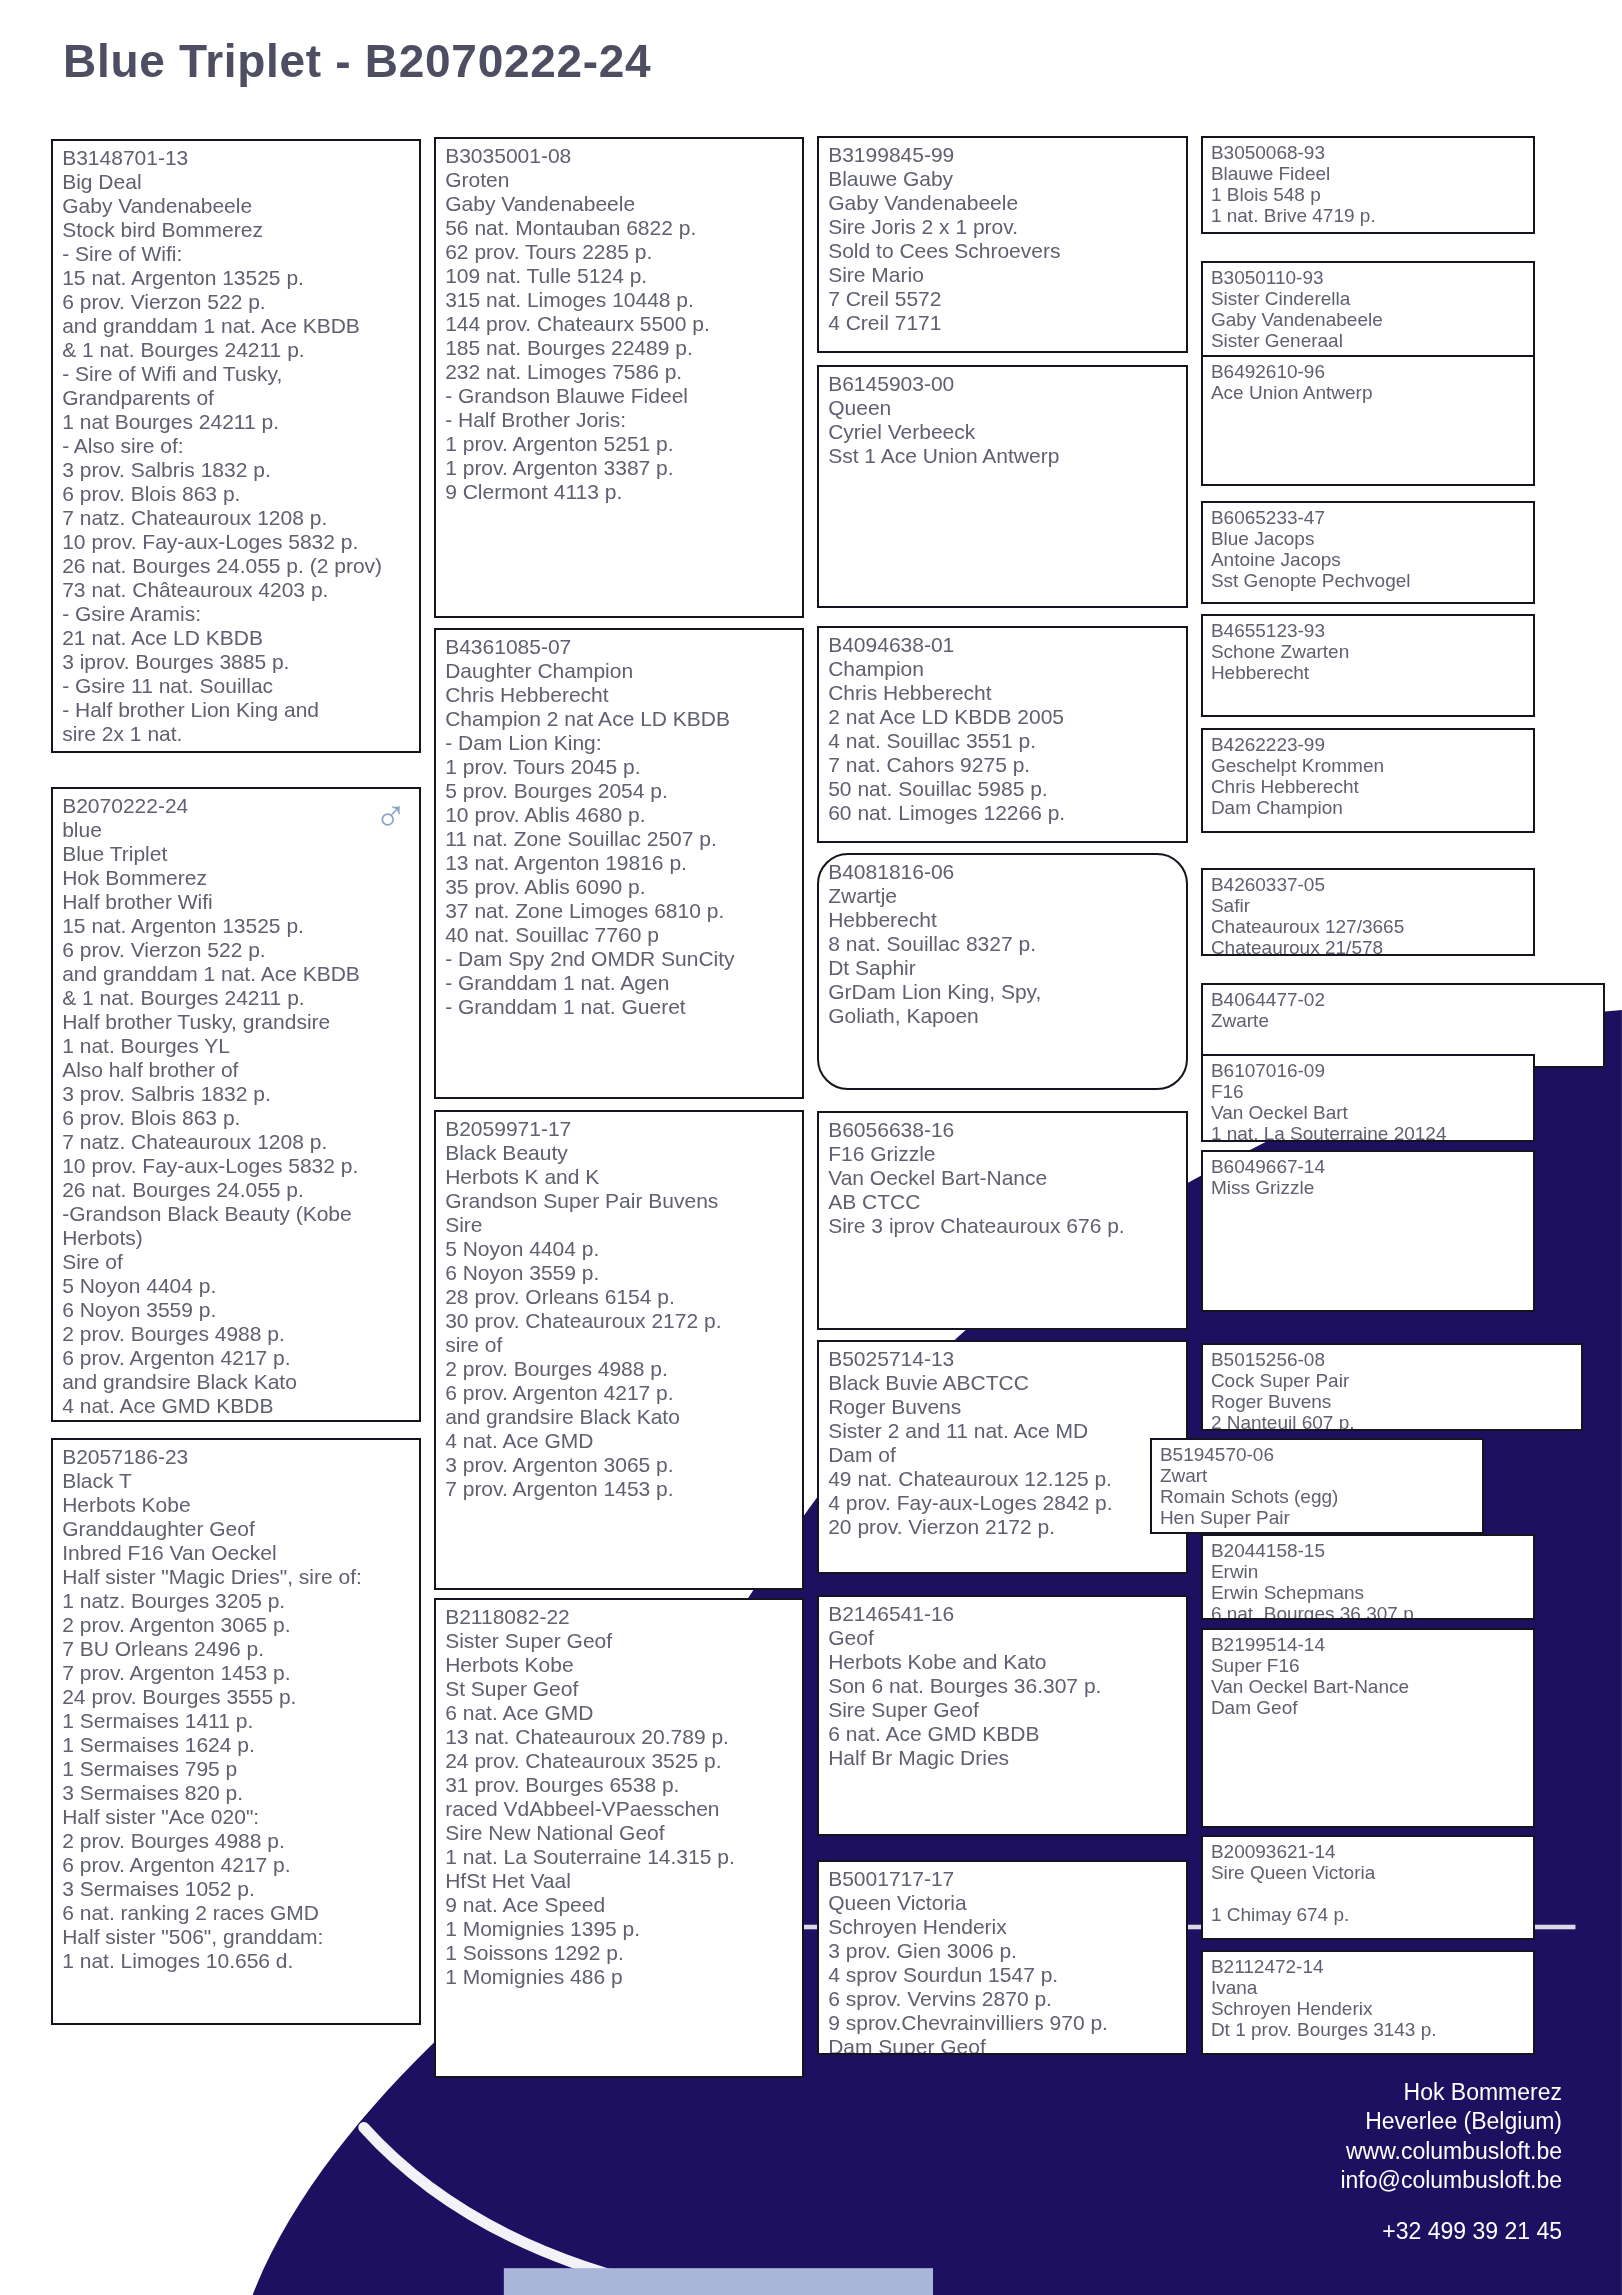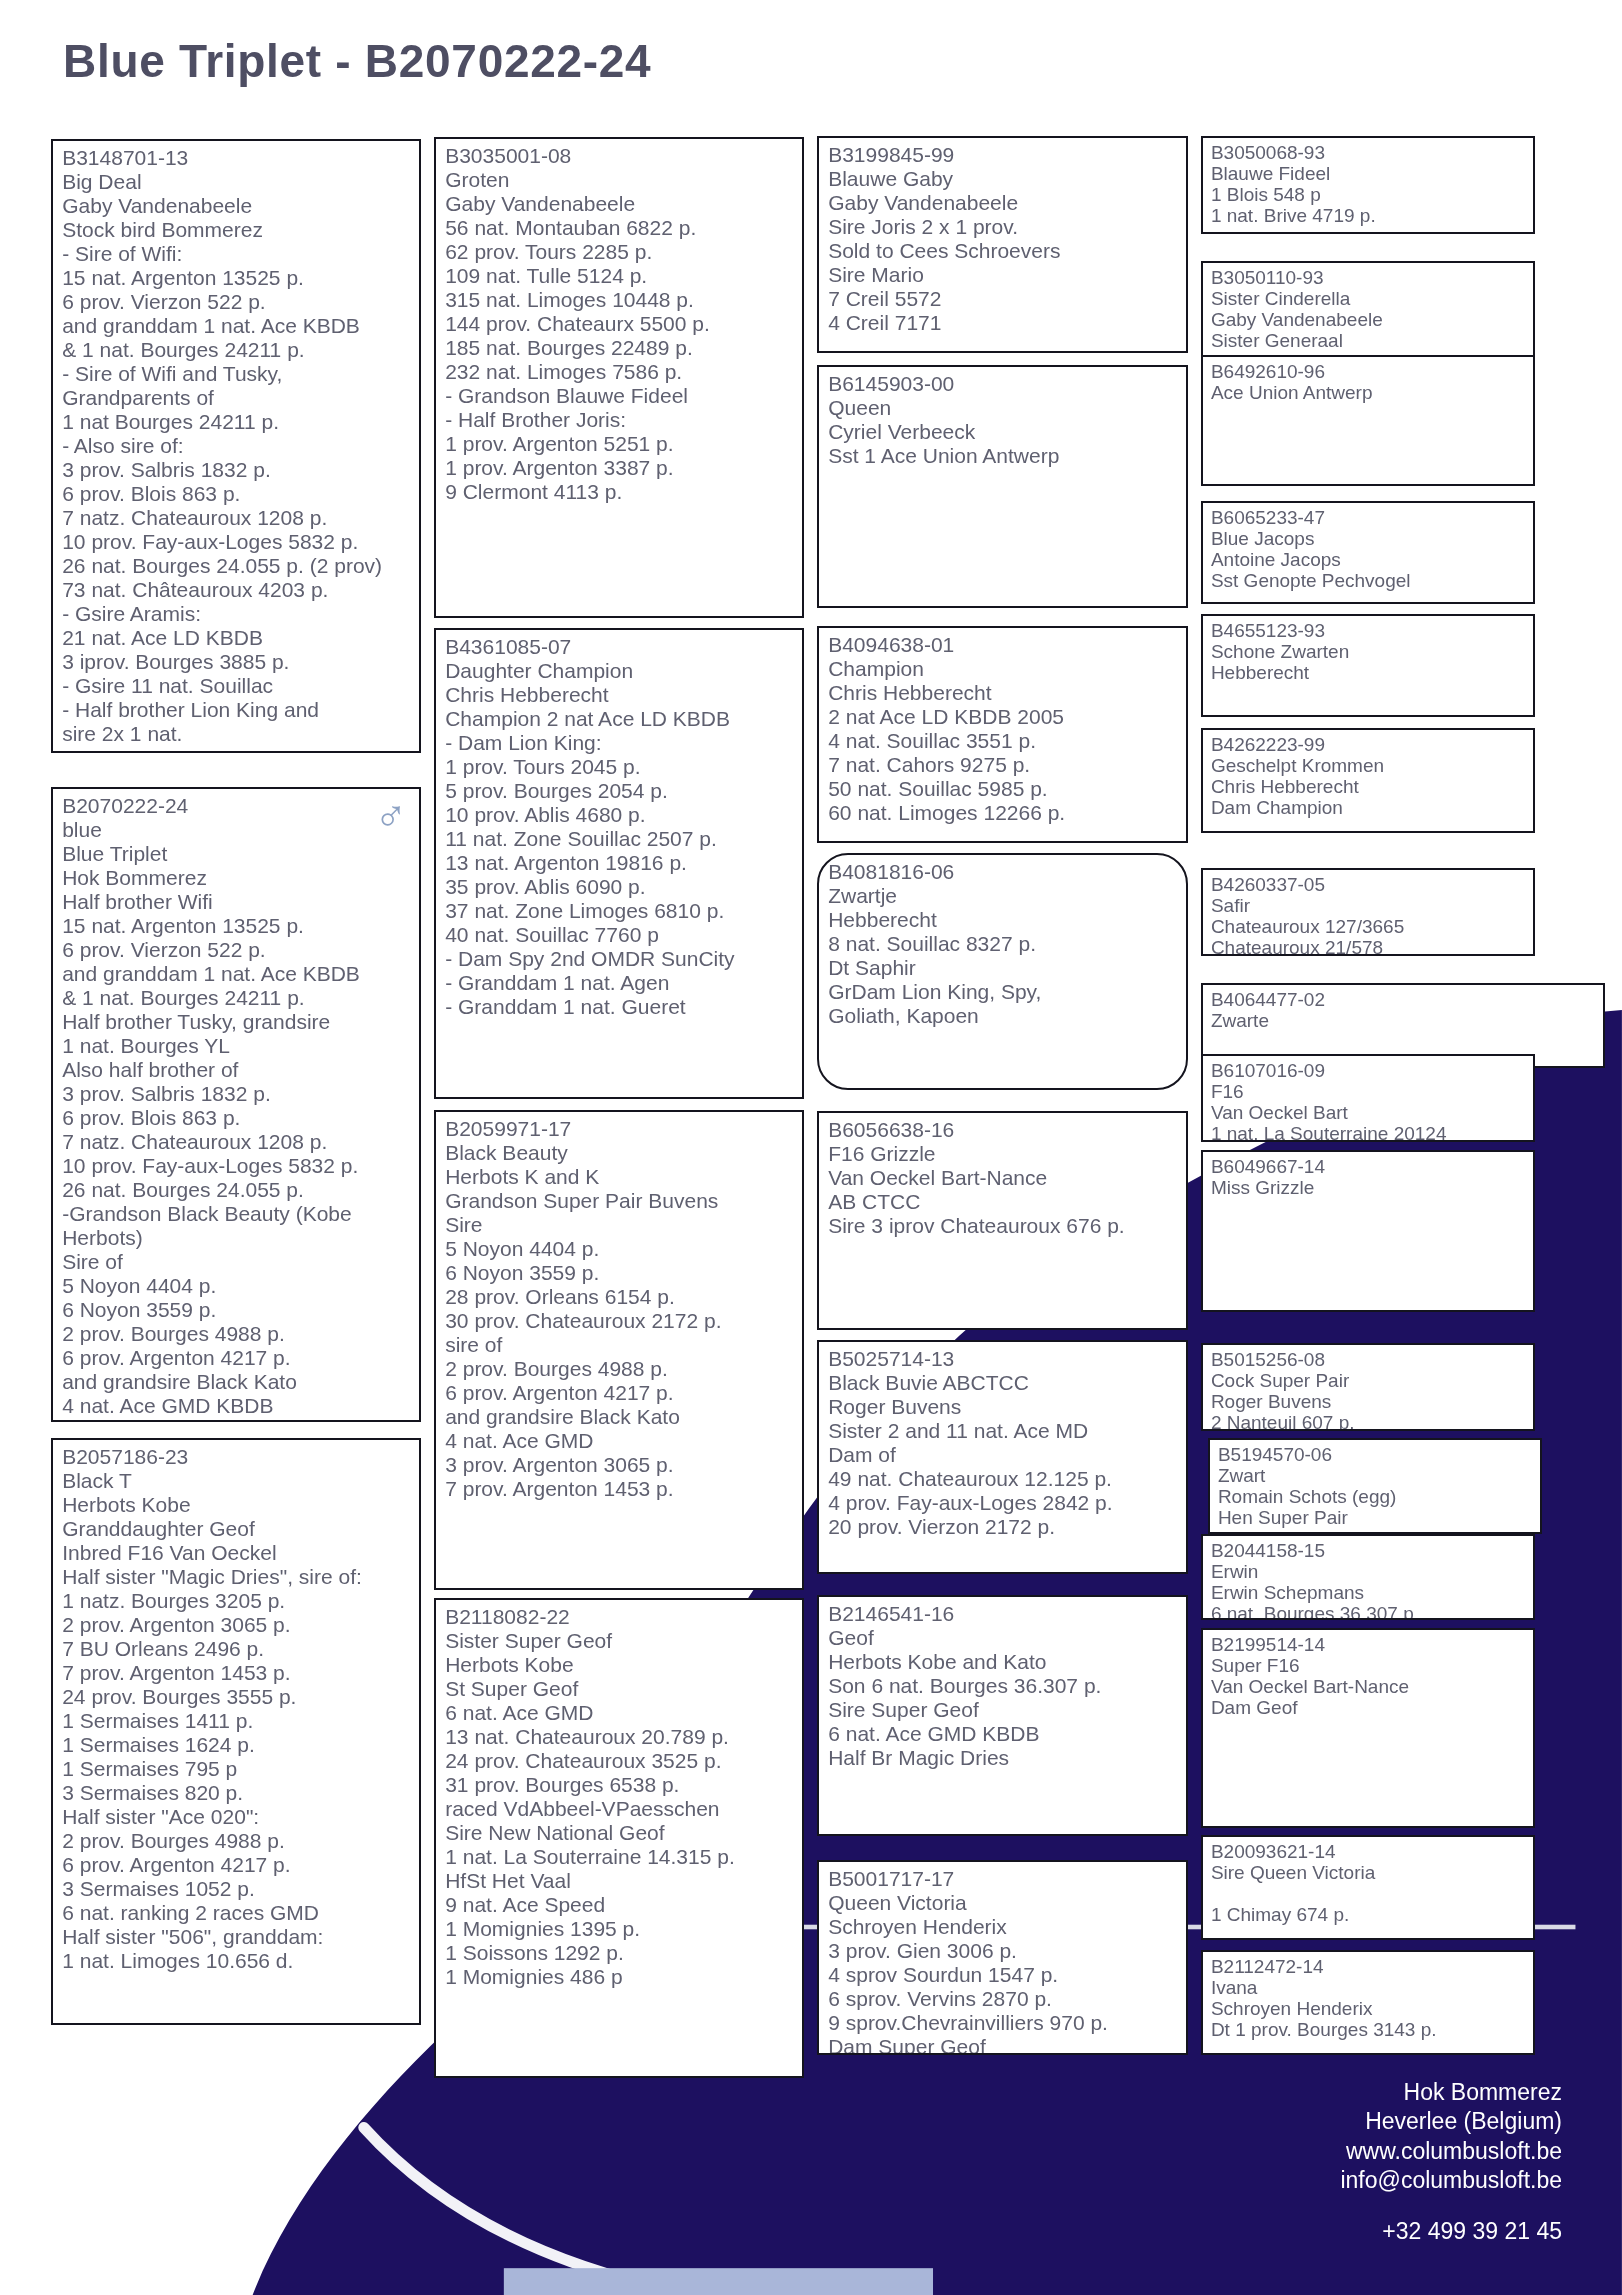--- a/index.html
+++ b/index.html
@@ -321,27 +321,27 @@
 <div class="box c4" style="left:1201px;top:1054px;width:334px;height:88px;">
   <span class="lines">B6107016-09
 F16
 Van Oeckel Bart
 1 nat. La Souterraine 20124</span>
 </div>
 <div class="box c4" style="left:1201px;top:1150px;width:334px;height:162px;">
   <span class="lines">B6049667-14
 Miss Grizzle</span>
 </div>
-<div class="box c4" style="left:1201px;top:1343px;width:334px;height:88px;">
+<div class="box c4" style="left:1201px;top:1343px;width:382px;height:88px;">
   <span class="lines">B5015256-08
 Cock Super Pair
 Roger Buvens
 2 Nanteuil 607 p.</span>
 </div>
-<div class="box c4" style="left:1208px;top:1438px;width:334px;height:96px;">
+<div class="box c4" style="left:1150px;top:1438px;width:334px;height:96px;">
   <span class="lines">B5194570-06
 Zwart
 Romain Schots (egg)
 Hen Super Pair</span>
 </div>
 <div class="box c4" style="left:1201px;top:1534px;width:334px;height:86px;">
   <span class="lines">B2044158-15
 Erwin
 Erwin Schepmans
 6 nat. Bourges 36.307 p.</span>

